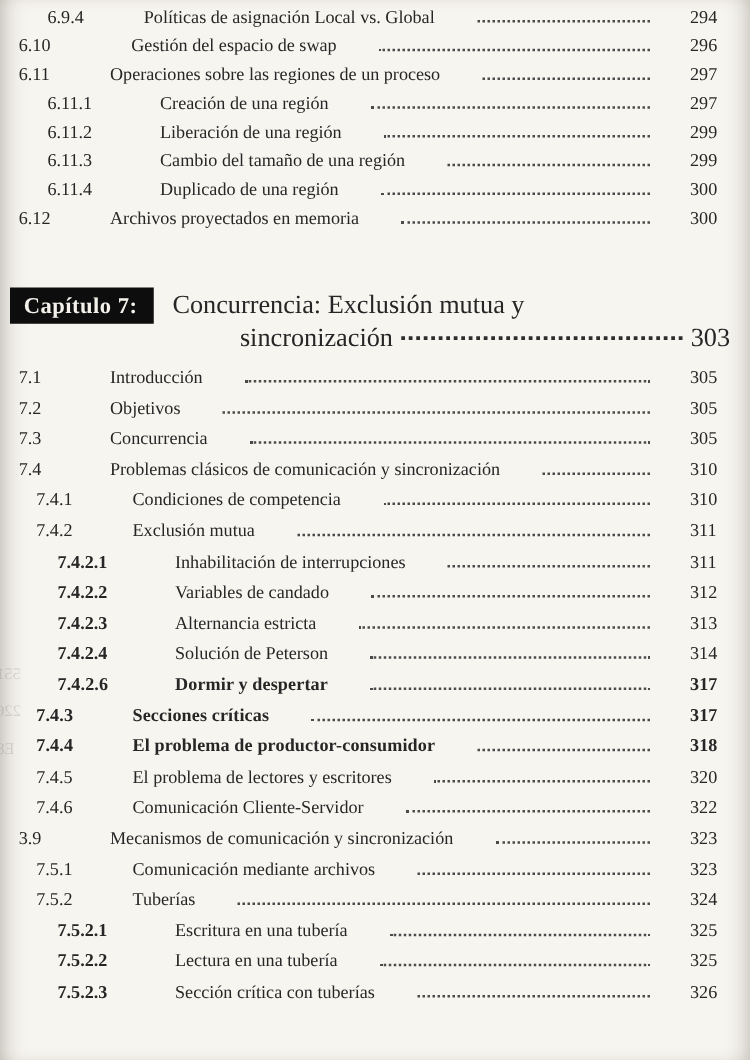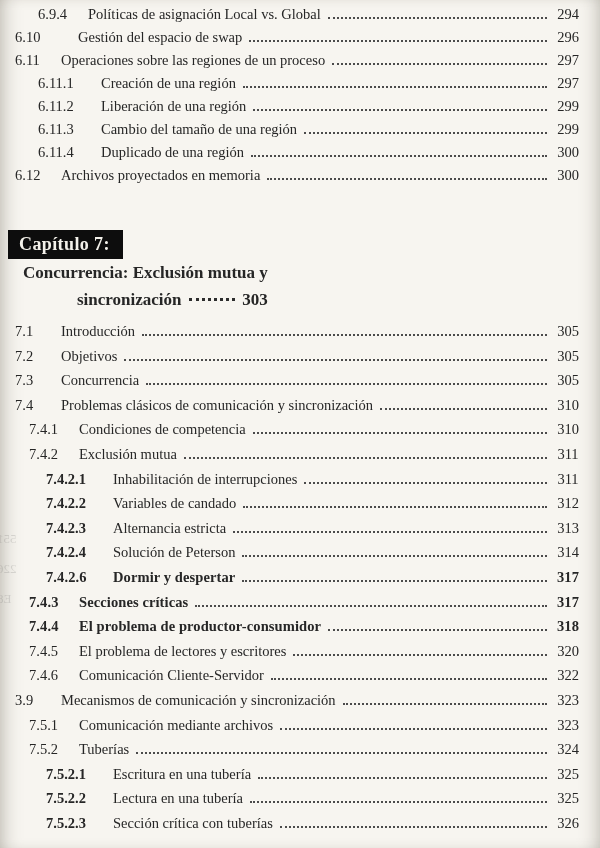--- a/index.html
+++ b/index.html
@@ -18,59 +18,59 @@
 
   
   .toc-section{width:100%;}
   .toc-row{
     display:flex;align-items:baseline;
     height:23px;
     font-size:14.5px;
     padding-right:16px;
     box-sizing:border-box;
     white-space:nowrap;
+    gap:27px;
   }
   .sec7 .toc-row{height:24.6px;}
   .toc-num{flex:none;}
   .toc-title{flex:none;}
-  .toc-page{flex:none;min-width:32px;text-align:center;}
+  .toc-page{flex:none;min-width:32px;text-align:left;}
   .leader{
     flex:1;height:0;min-width:12px;
     border-bottom:2.4px dotted #4b4b4b;
     margin:0 5px 0 7px;
   }
   .heavy .toc-title,.heavy .toc-num,.heavy .toc-page{font-weight:bold;letter-spacing:.1px;}
 
   
   .lv1{padding-left:15px;} .lv1 .toc-num{min-width:46px;}
   .lv2{padding-left:29px;} .lv2 .toc-num{min-width:50px;}
   .lv3{padding-left:46px;} .lv3 .toc-num{min-width:67px;font-weight:bold;}
   .sec6 .lv2{padding-left:38px;}
   .wide-gap .toc-num{min-width:63px;}
 
   
   .chapter-heading{
     display:flex;align-items:flex-start;
     margin:40px 0 10px;
     padding:0 16px 0 8px;
-    flex-direction:column;
   }
   .chapter-label{
     flex:none;
     background:var(--heading-bg,#0d0d0d);
     color:var(--heading-fg,#f3f1ea);
     font-weight:bold;
     font-size:18px;
     line-height:22px;
     padding:3px 13px 4px 11px;
     letter-spacing:.4px;
   }
   .chapter-title{
     flex:1;margin-left:15px;
-    font-weight:bold;font-size:17px;line-height:27px;
+    font-weight:normal;font-size:21px;line-height:27px;
   }
   .chapter-title-line2{display:flex;align-items:center;padding-left:54px;}
   .chapter-leader{
     flex:1;height:0;
     border-bottom:3px dotted #2d2d2d;
     margin:0 7px;
   }
 
   
   .artifact{

